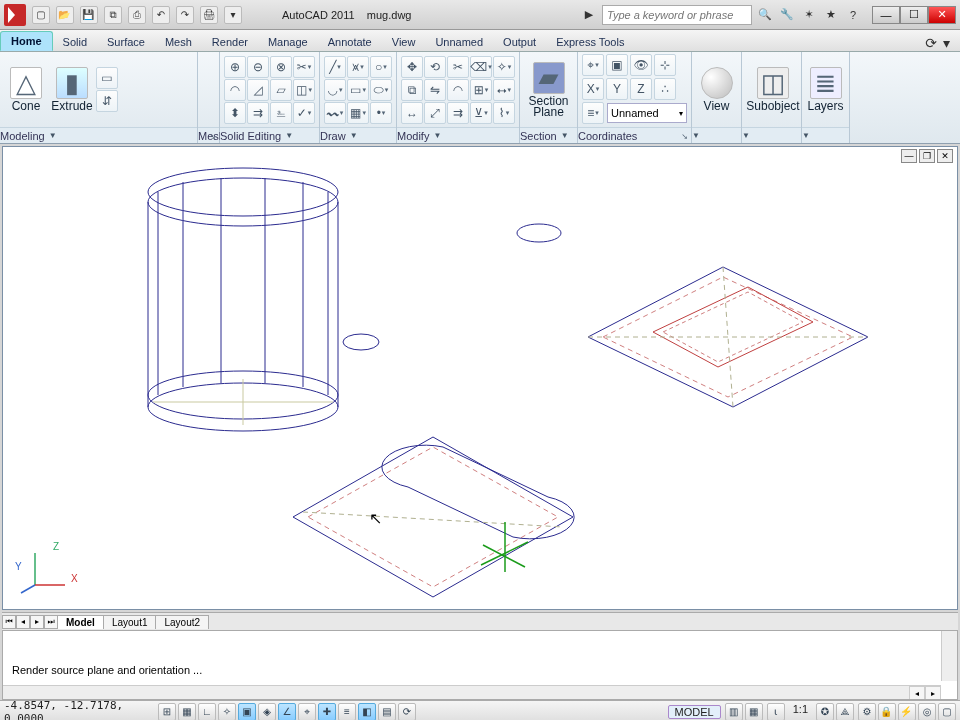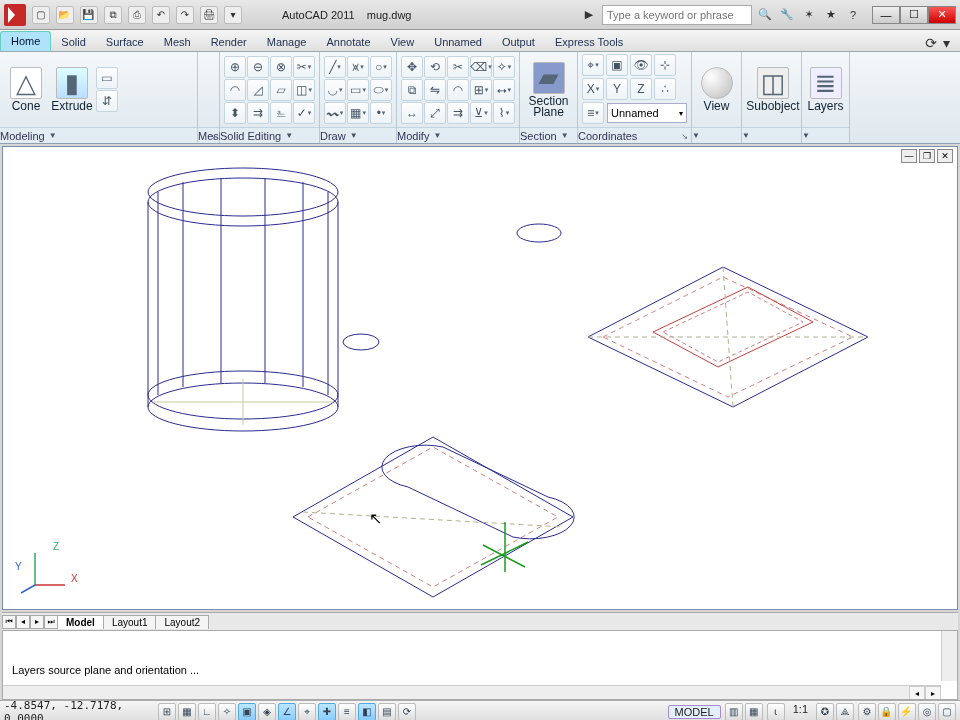--- a/index.html
+++ b/index.html
@@ -6,31 +6,31 @@
   body { width: 960px; height: 720px; background: #d6d6d6; overflow: hidden; position: relative; }
 
   
   .titlebar { height: 30px; background: linear-gradient(#e8e8e8,#d0d0d0); display: flex; align-items: center; padding: 0 4px; border-bottom: 1px solid #999; }
   .app-icon { width: 22px; height: 22px; background: #c62828; border-radius: 2px; margin-right: 6px; position: relative; }
   .app-icon::before { content: ""; position: absolute; left: 4px; top: 3px; width: 0; height: 0; border-left: 7px solid #fff; border-top: 8px solid transparent; border-bottom: 8px solid transparent; }
   .qat { display: flex; gap: 6px; align-items: center; }
   .qat-btn { width: 18px; height: 18px; background: #eee; border: 1px solid #bbb; border-radius: 2px; display: flex; align-items: center; justify-content: center; font-size: 10px; color: #333; }
   .title-text { flex: 0 0 auto; margin: 0 3px 0 40px; color: #222; }
   .search-box { margin-left: auto; display: flex; align-items: center; gap: 4px; }
-  .search-input { width: 150px; height: 20px; border: 1px solid #aaa; padding: 0 4px; color: #888; background: #fff; }
+  .search-input { width: 150px; height: 20px; border: 1px solid #aaa; padding: 0 4px; font-style: italic; color: #888; background: #fff; }
   .search-icons { display: flex; gap: 4px; }
   .tb-icon { width: 18px; height: 18px; display: flex; align-items: center; justify-content: center; color: #333; }
   .win-controls { display: flex; margin-left: 10px; }
   .win-btn { width: 28px; height: 18px; border: 1px solid #888; background: linear-gradient(#eee,#ccc); display: flex; align-items: center; justify-content: center; font-family: Arial; font-size: 11px; }
   .win-btn.close { background: linear-gradient(#f55,#c00); color: #fff; }
 
   
   .tabs-row { height: 22px; background: linear-gradient(#f5f5f5,#e0e0e0); display: flex; align-items: flex-end; border-bottom: 1px solid #9aa; }
   .tab { padding: 3px 10px; color: #235; cursor: pointer; }
-  .tab.active { background: #aee3fb; border: 1px solid #6cb; border-bottom: 1px solid #aee3fb; border-radius: 3px 3px 0 0; font-weight: normal; color: #013; }
+  .tab.active { background: #aee3fb; border: 1px solid #6cb; border-bottom: 1px solid #aee3fb; border-radius: 3px 3px 0 0; font-weight: bold; color: #013; }
   .tabs-end { margin-left: auto; display: flex; align-items: center; gap: 6px; padding-right: 10px; }
   .toggle-arrow { font-size: 14px; color: #333; }
 
   
   .ribbon { height: 92px; background: linear-gradient(#f3f7fa,#dfe8ee); display: flex; border-bottom: 1px solid #8fa0b0; }
   .panel { border-right: 1px solid #b8c8d5; display: flex; flex-direction: column; position: relative; }
   .panel-body { flex: 1; display: flex; align-items: center; padding: 2px 4px; gap: 2px; }
   .panel-title { height: 16px; font-size: 10px; color: #335; text-align: center; background: #e2ecf3; border-top: 1px solid #c5d5e0; display: flex; align-items: center; }
   .panel-title .pt-label { margin-right: 4px; }
   .panel-title .dd { font-size: 8px; color: #456; }
@@ -394,21 +394,21 @@
     <div class="lt-nav-btn">▸</div>
     <div class="lt-nav-btn">⏭</div>
   </div>
   <div class="lt-tab active">Model</div>
   <div class="lt-tab">Layout1</div>
   <div class="lt-tab">Layout2</div>
 </div>
 
 <div class="cmd-area">
   <div class="cmd-lines">
-    <div> Layers source plane and orientation ...</div>
+    <div> Render source plane and orientation ...</div>
     
     
     
   </div>
   <div class="cmd-scroll"></div>
   <div class="cmd-hscroll">
     <div class="hbtn">◂</div>
     <div class="hbtn">▸</div>
   </div>
 </div>

